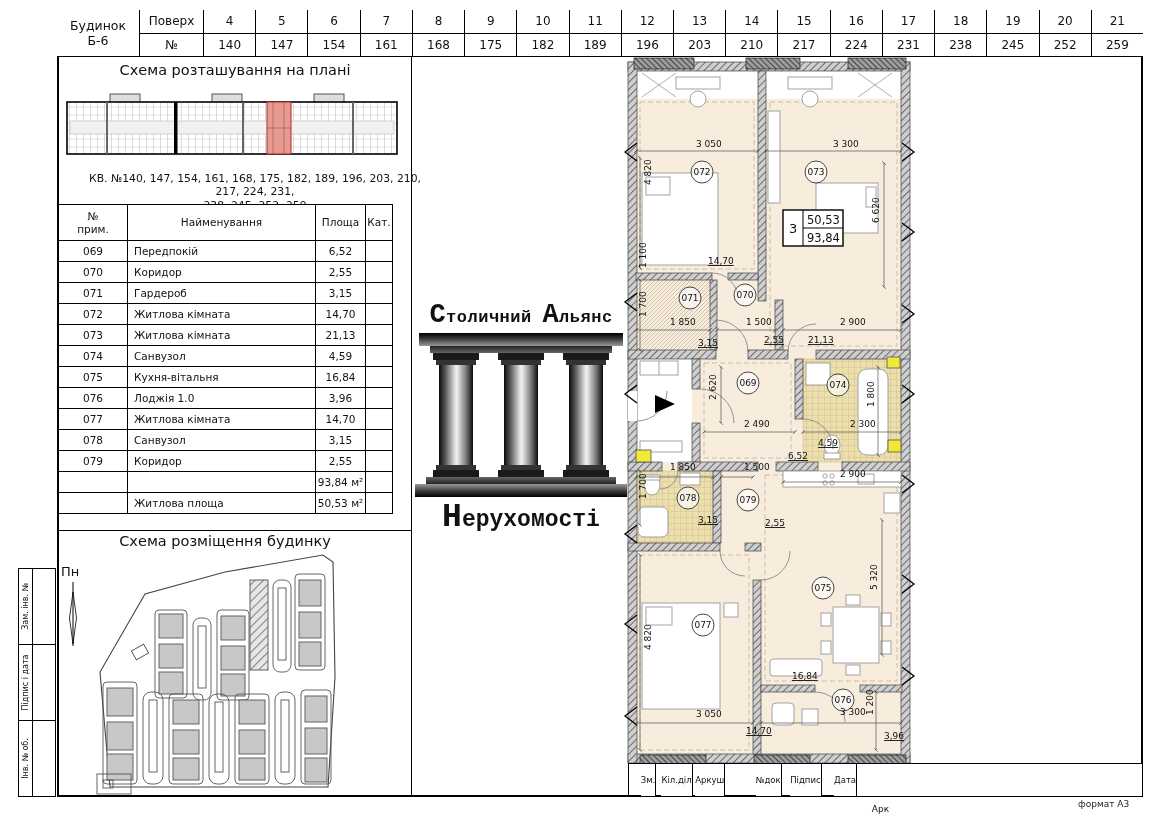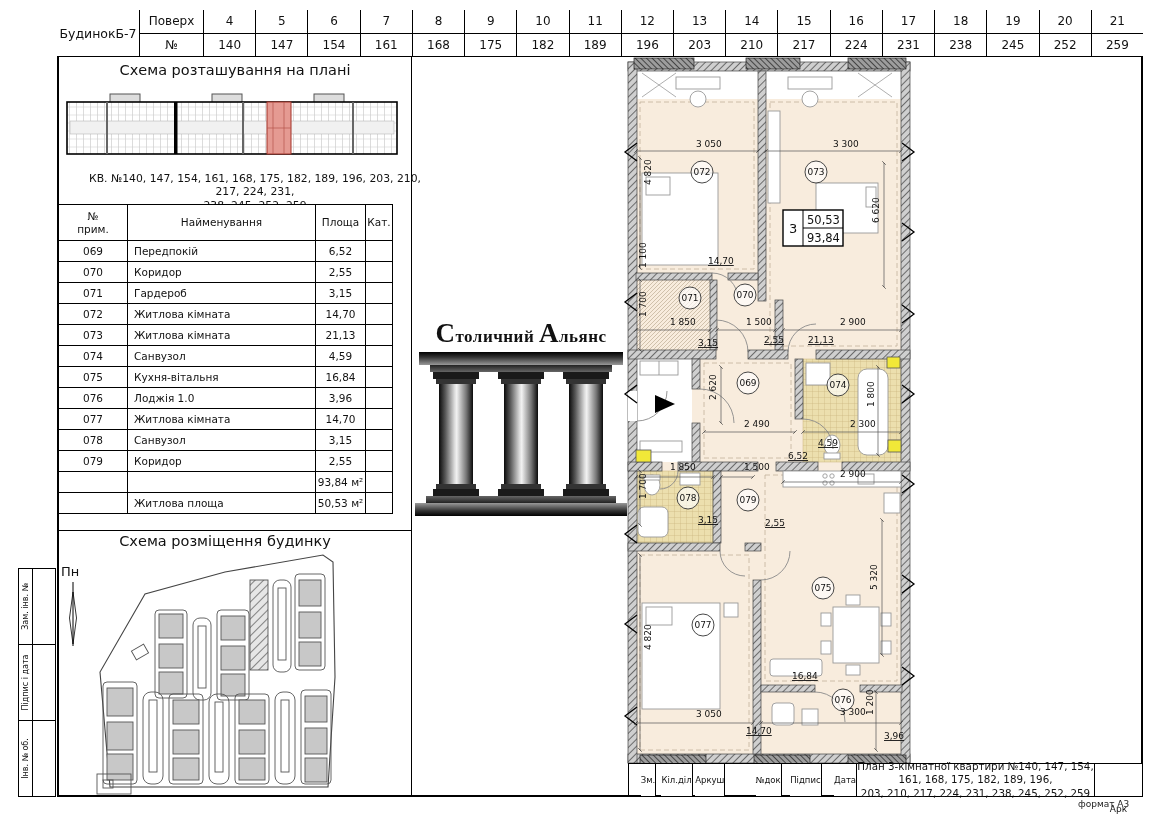--- a/index.html
+++ b/index.html
@@ -7,21 +7,21 @@
   .abs { position:absolute; }
 
   
   #sheet-frame { left:57px; top:10px; width:1086px; height:787px; border:2px solid #000; }
   #divider-v { left:411px; top:57px; width:0; height:740px; border-left:1.5px solid #000; }
   #divider-h { left:57px; top:530px; width:355px; height:0; border-top:1.5px solid #000; }
   #format-label { left:1078px; top:799px; font-size:9px; color:#222; }
 
   
   #floors-table { left:57px; top:10px; width:1086px; height:47px; display:flex; background:#fff; border-bottom:1.5px solid #000; }
-  .ft-building { width:83px; border-right:1.5px solid #000; display:flex; align-items:center; justify-content:center; font-size:12.5px; line-height:1.2; }
+  .ft-building { width:83px; border-right:1.5px solid #000; display:flex; flex-direction:column; align-items:center; justify-content:center; font-size:12.5px; line-height:1.2; }
   .ft-hdrcol { width:64px; border-right:1px solid #000; display:flex; flex-direction:column; }
   .ft-hdrcol > div { flex:1; display:flex; align-items:center; justify-content:center; font-size:12px; }
   .ft-hdrcol > div:first-child { border-bottom:1px solid #000; }
   #floors-cols { flex:1; display:flex; }
   .ft-col { flex:1; display:flex; flex-direction:column; border-right:1px solid #000; }
   .ft-col:last-child { border-right:none; }
   .ft-col > div { flex:1; display:flex; align-items:center; justify-content:center; font-size:12px; }
   .ft-col > div:first-child { border-bottom:1px solid #000; }
 
   
@@ -34,21 +34,21 @@
   #rooms-table { border:1.5px solid #000; }
   col.c-num{width:69px} col.c-name{width:188px} col.c-area{width:50px} col.c-cat{width:27px}
   #rooms-table th { height:36px; text-align:center; font-size:10.5px; line-height:1.2; }
   #rooms-table td { height:21px; }
   #rooms-table td:nth-child(1) { text-align:center; }
   #rooms-table td:nth-child(2) { padding-left:6px; }
   #rooms-table td:nth-child(3) { text-align:center; }
   tr.tall td { height:25px; }
 
   
-  #logo { left:413px; top:300px; width:216px; text-align:center; font-family:Liberation Serif, serif;margin-top:18px; }
+  #logo { left:413px; top:300px; width:216px; text-align:center; font-family:Liberation Mono, monospace; }
   .logo-line1 { font-size:17px; font-weight:bold; letter-spacing:.5px; }
   .logo-line1 .ini { font-size:27px; }
   .logo-line2 { font-size:23px; font-weight:bold; margin-top:2px; }
   .logo-line2 .ini { font-size:33px; }
   .slab1 { width:204px; height:13px; margin:3px auto 0; background:linear-gradient(180deg,#000 0%,#333 40%,#999 100%); }
   .slab2 { width:182px; height:7px; margin:0 auto; background:linear-gradient(180deg,#222,#666); }
   .cols-row { width:176px; margin:0 auto; display:flex; justify-content:space-between; }
   .col-wrap { width:46px; display:flex; flex-direction:column; align-items:center; }
   .col-cap { width:46px; height:7px; background:#1a1a1a; }
   .col-cap2 { width:40px; height:5px; background:#333; }
@@ -94,21 +94,21 @@
 <body>
 
 <div class="abs" id="sheet-frame"></div>
 <div class="abs" id="divider-v"></div>
 <div class="abs" id="divider-h"></div>
 <div class="abs" id="format-label">формат А3</div>
 
 <div class="abs" id="floors-table">
   <div class="ft-building">
     <div>Будинок</div>
-    <div>Б-7</div>
+    <div>Б-6</div>
   </div>
   <div class="ft-hdrcol">
     <div>Поверх</div>
     <div>№</div>
   </div>
   <div id="floors-cols">
 
       <div class="ft-col">
         <div>4</div>
         <div>140</div>
@@ -362,20 +362,21 @@
     <div class="col-wrap">
         <div class="col-cap"></div>
         <div class="col-cap2"></div>
         <div class="col-shaft"></div>
         <div class="col-base1"></div>
         <div class="col-base2"></div>
       </div>
   </div>
   <div class="slab3"></div>
   <div class="slab4"></div>
+  <div class="logo-line2"><span class="ini">Н</span><span>ерухомості</span></div>
 </div>
 
 <div class="abs" id="site-title">Схема розміщення будинку</div>
 <svg class="abs" id="site-plan" width="310" height="245" viewBox="0 0 310 245">
   <defs>
     <pattern id="bhatch" patternUnits="userSpaceOnUse" width="6" height="6" patternTransform="rotate(45)">
       <rect width="6" height="6" fill="#e6e6e6"></rect>
       <line x1="0" y1="0" x2="0" y2="6" stroke="#555" stroke-width="1.4"></line>
     </pattern>
   </defs>
@@ -738,21 +739,17 @@
         <div></div>
         <div></div>
         <div>Підпис</div>
       </div>
     <div class="tb-col" style="width:38px">
         <div></div>
         <div></div>
         <div>Дата</div>
       </div>
   </div>
-  <div id="tb-desc">
-    <div>План 3-кімнатної квартири №140, 147, 154, 161, 168, 175, 182, 189, 196,</div>
-    <div>203, 210, 217, 224, 231, 238, 245, 252, 259</div>
-  </div>
   <div id="tb-sheet">
     <div class="hdr">Арк</div>
     <div class="val">75</div>
   </div>
 </div>
 
 </body></html>

